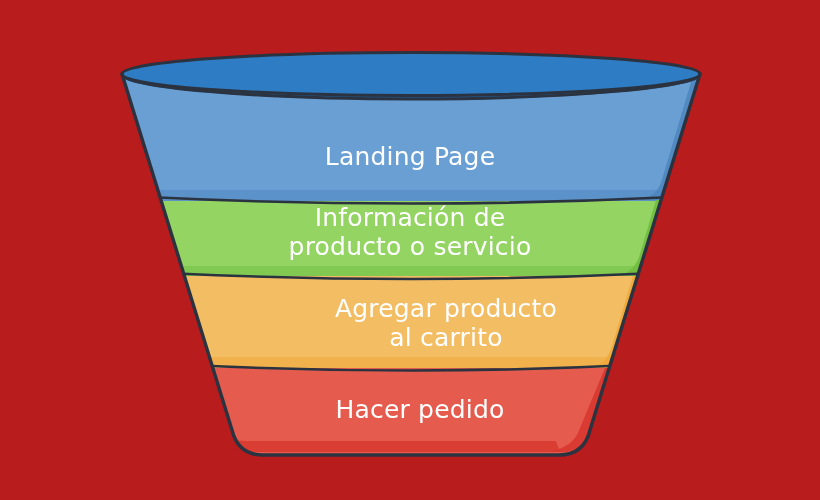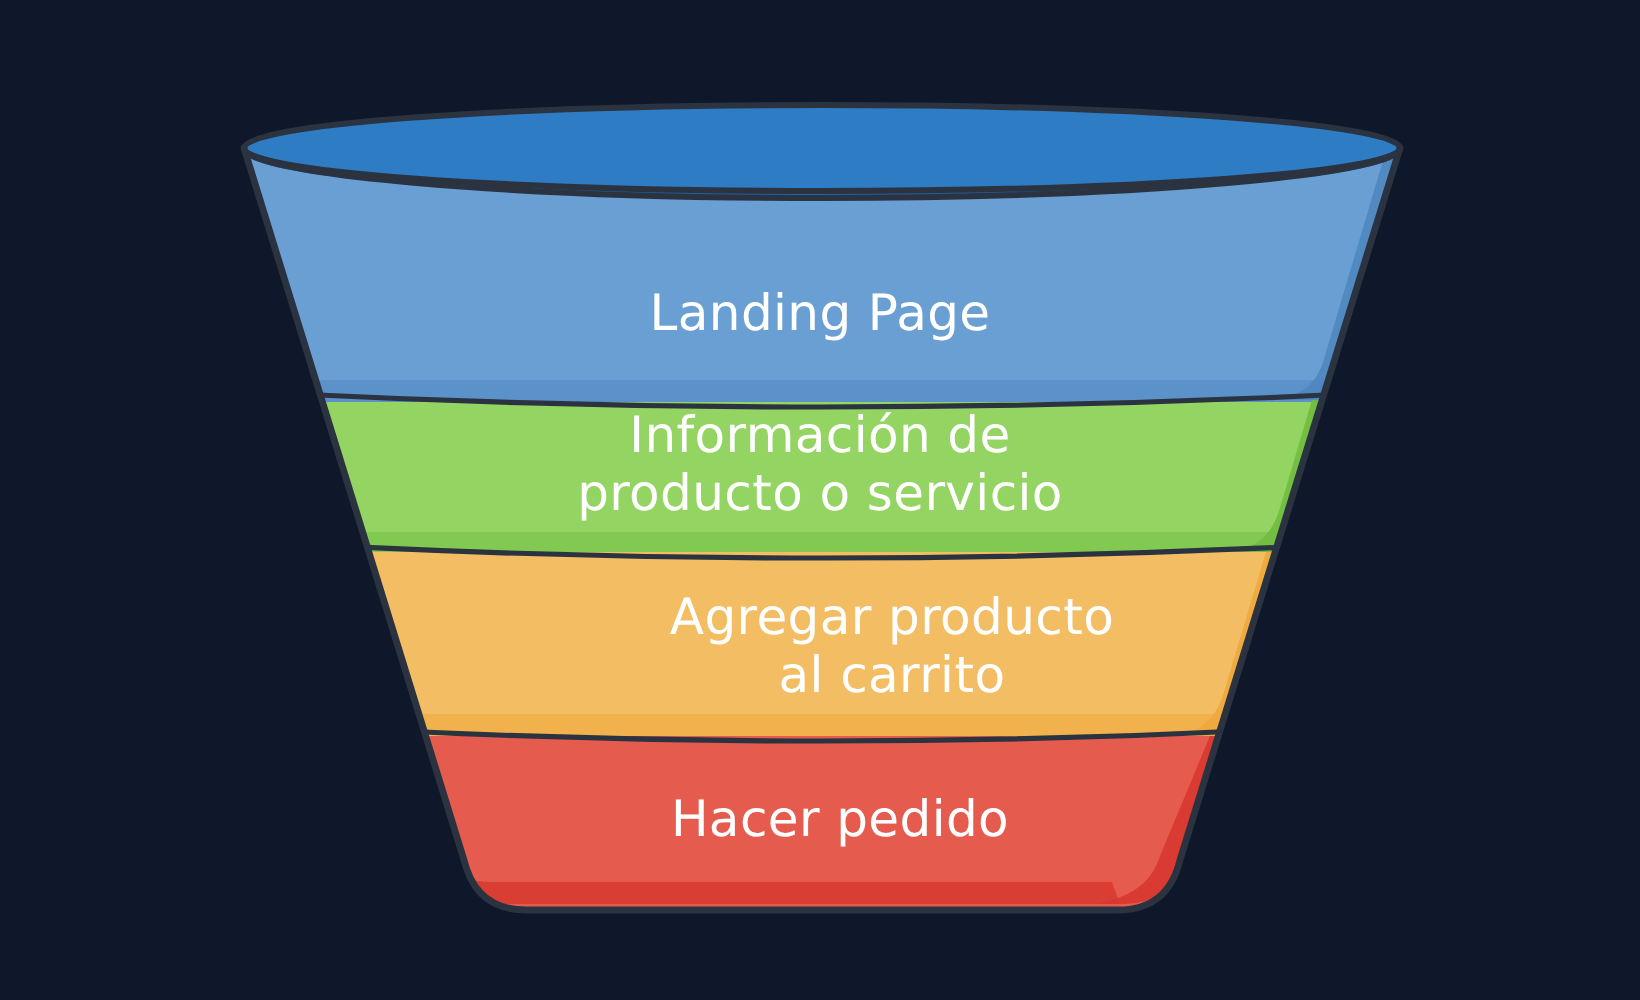--- a/index.html
+++ b/index.html
@@ -41,21 +41,21 @@
     pointer-events: none;
   }
   #label-landing   { top: 143px; font-size: 25px; }
   #label-info      { top: 204px; font-size: 25px; text-align: center; }
   #label-cart      { top: 295px; font-size: 25px; }
   #label-order     { top: 396px; font-size: 25px; }
 </style>
 </head>
 <body>
 
-<div id="stage" style="background: #0f172a;">
+<div id="stage" style="background: #b91c1c;">
 
   <svg id="funnel-svg" viewBox="0 0 820 500" xmlns="http://www.w3.org/2000/svg">
 
     <defs>
 
       <clipPath id="bodyClip">
         <path d="M 122,75
                  C 122,63 252,53 411,53
                  C 570,53 700,63 700,75
                  L 700,77

